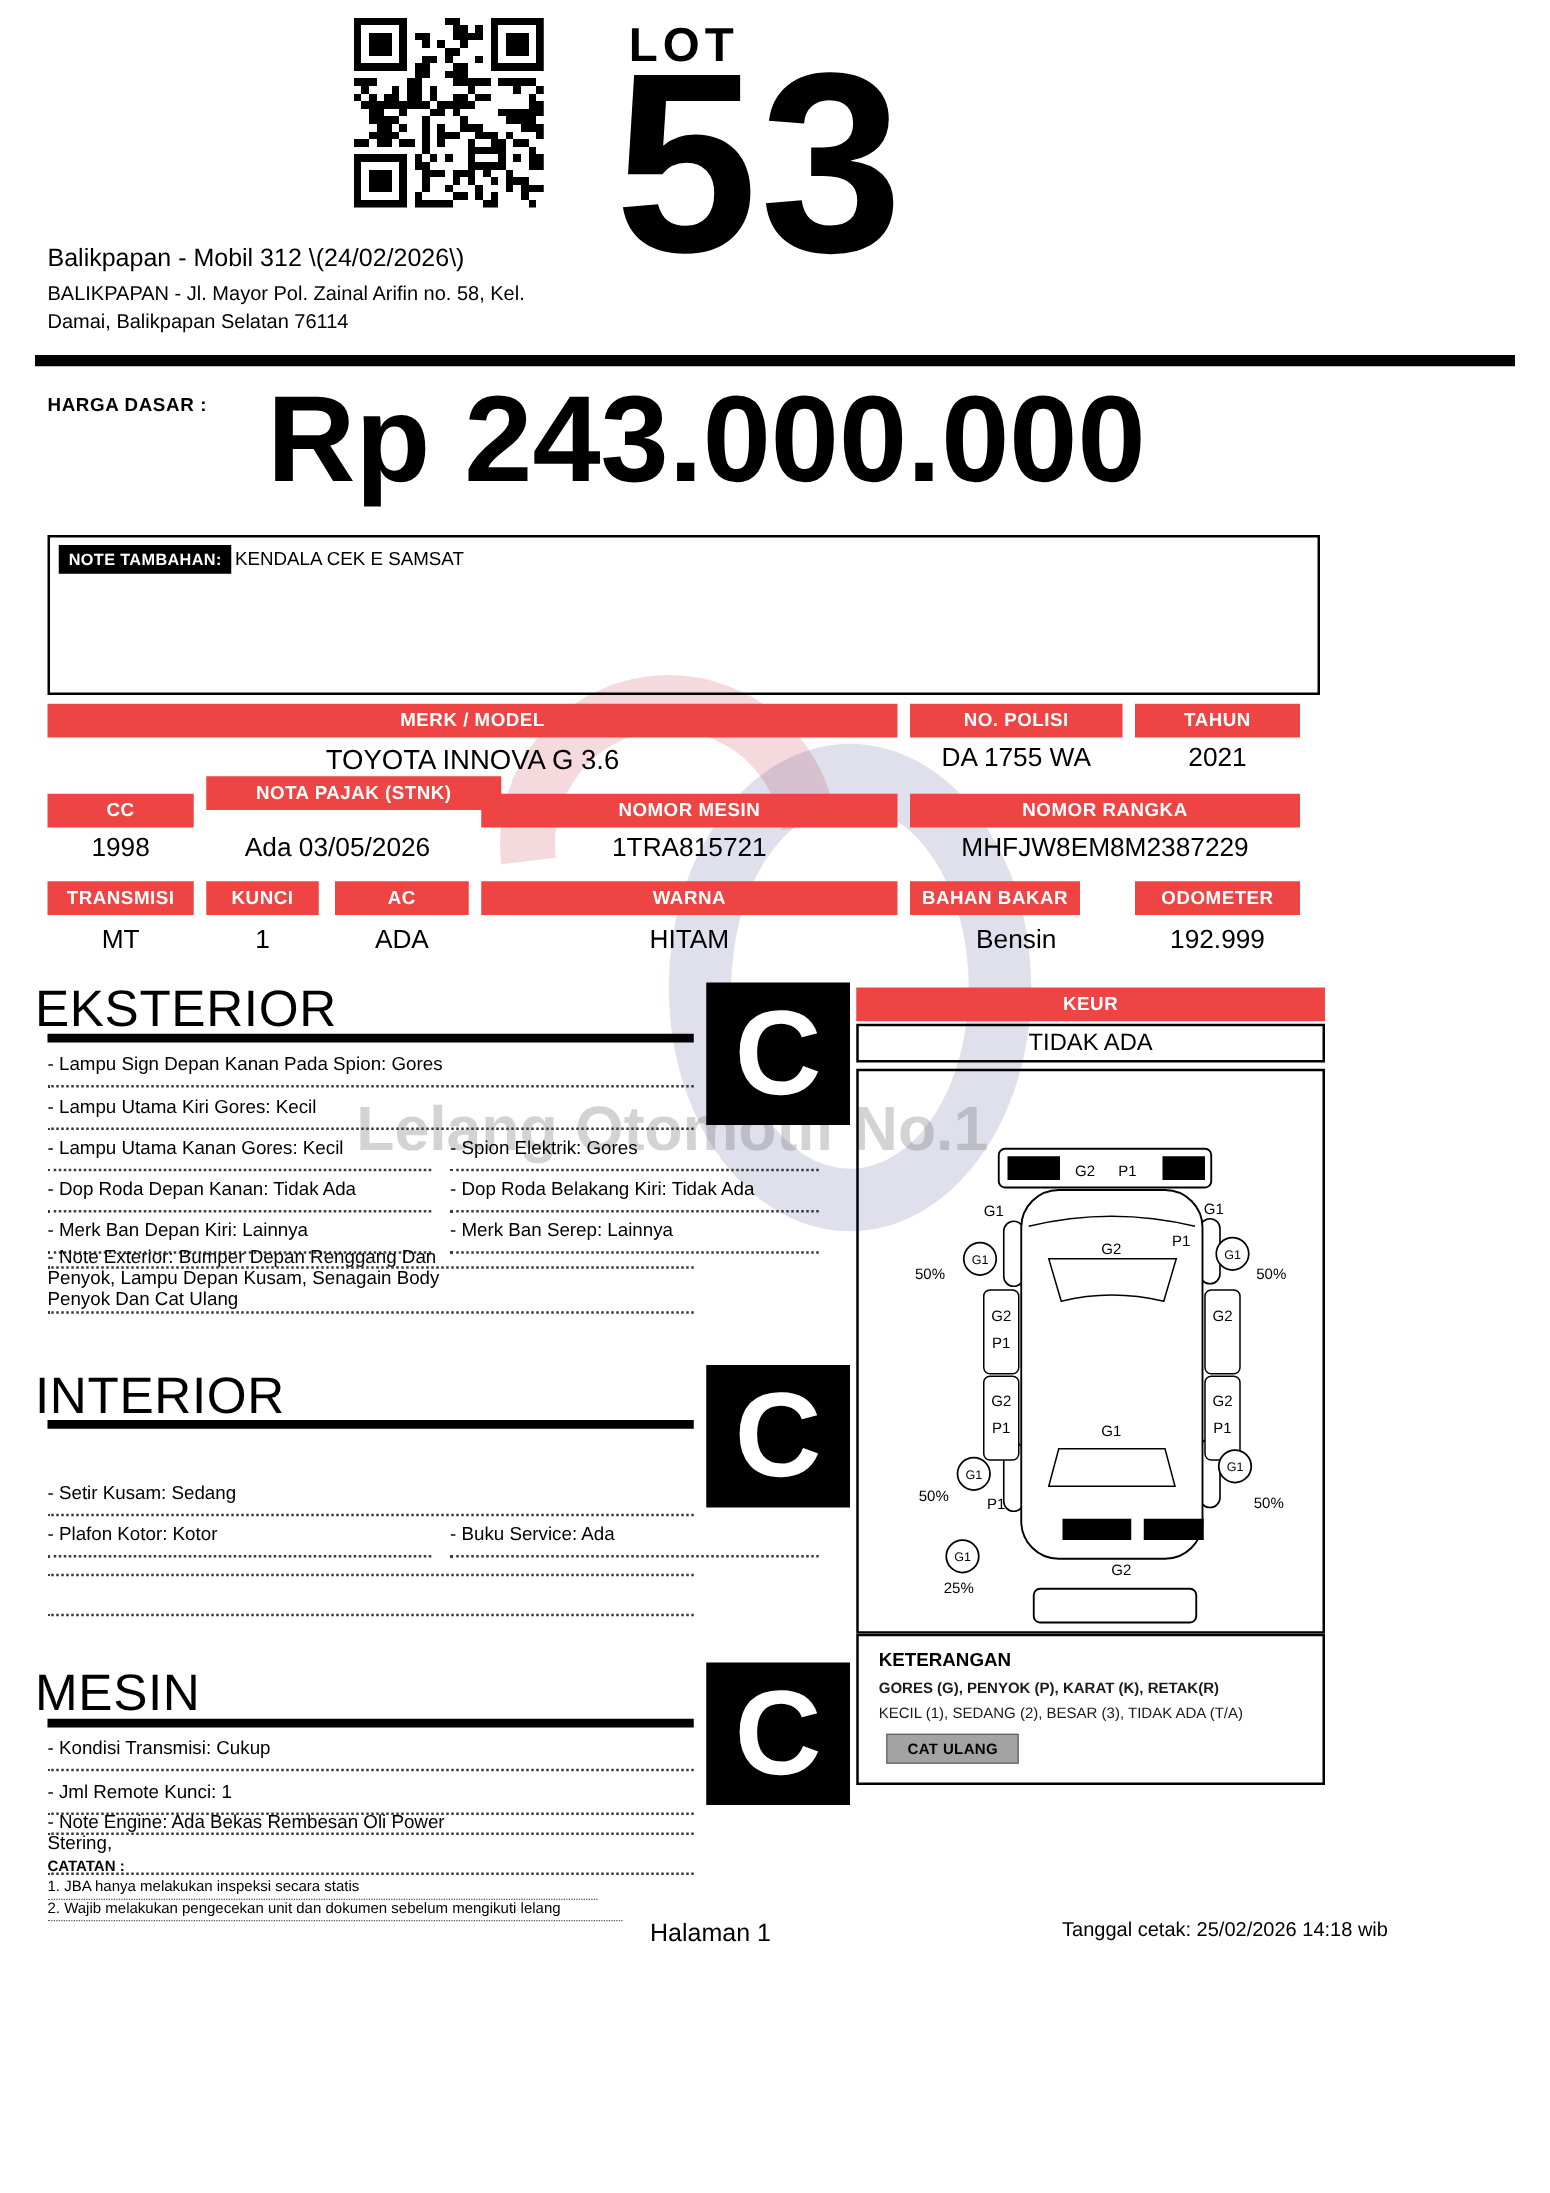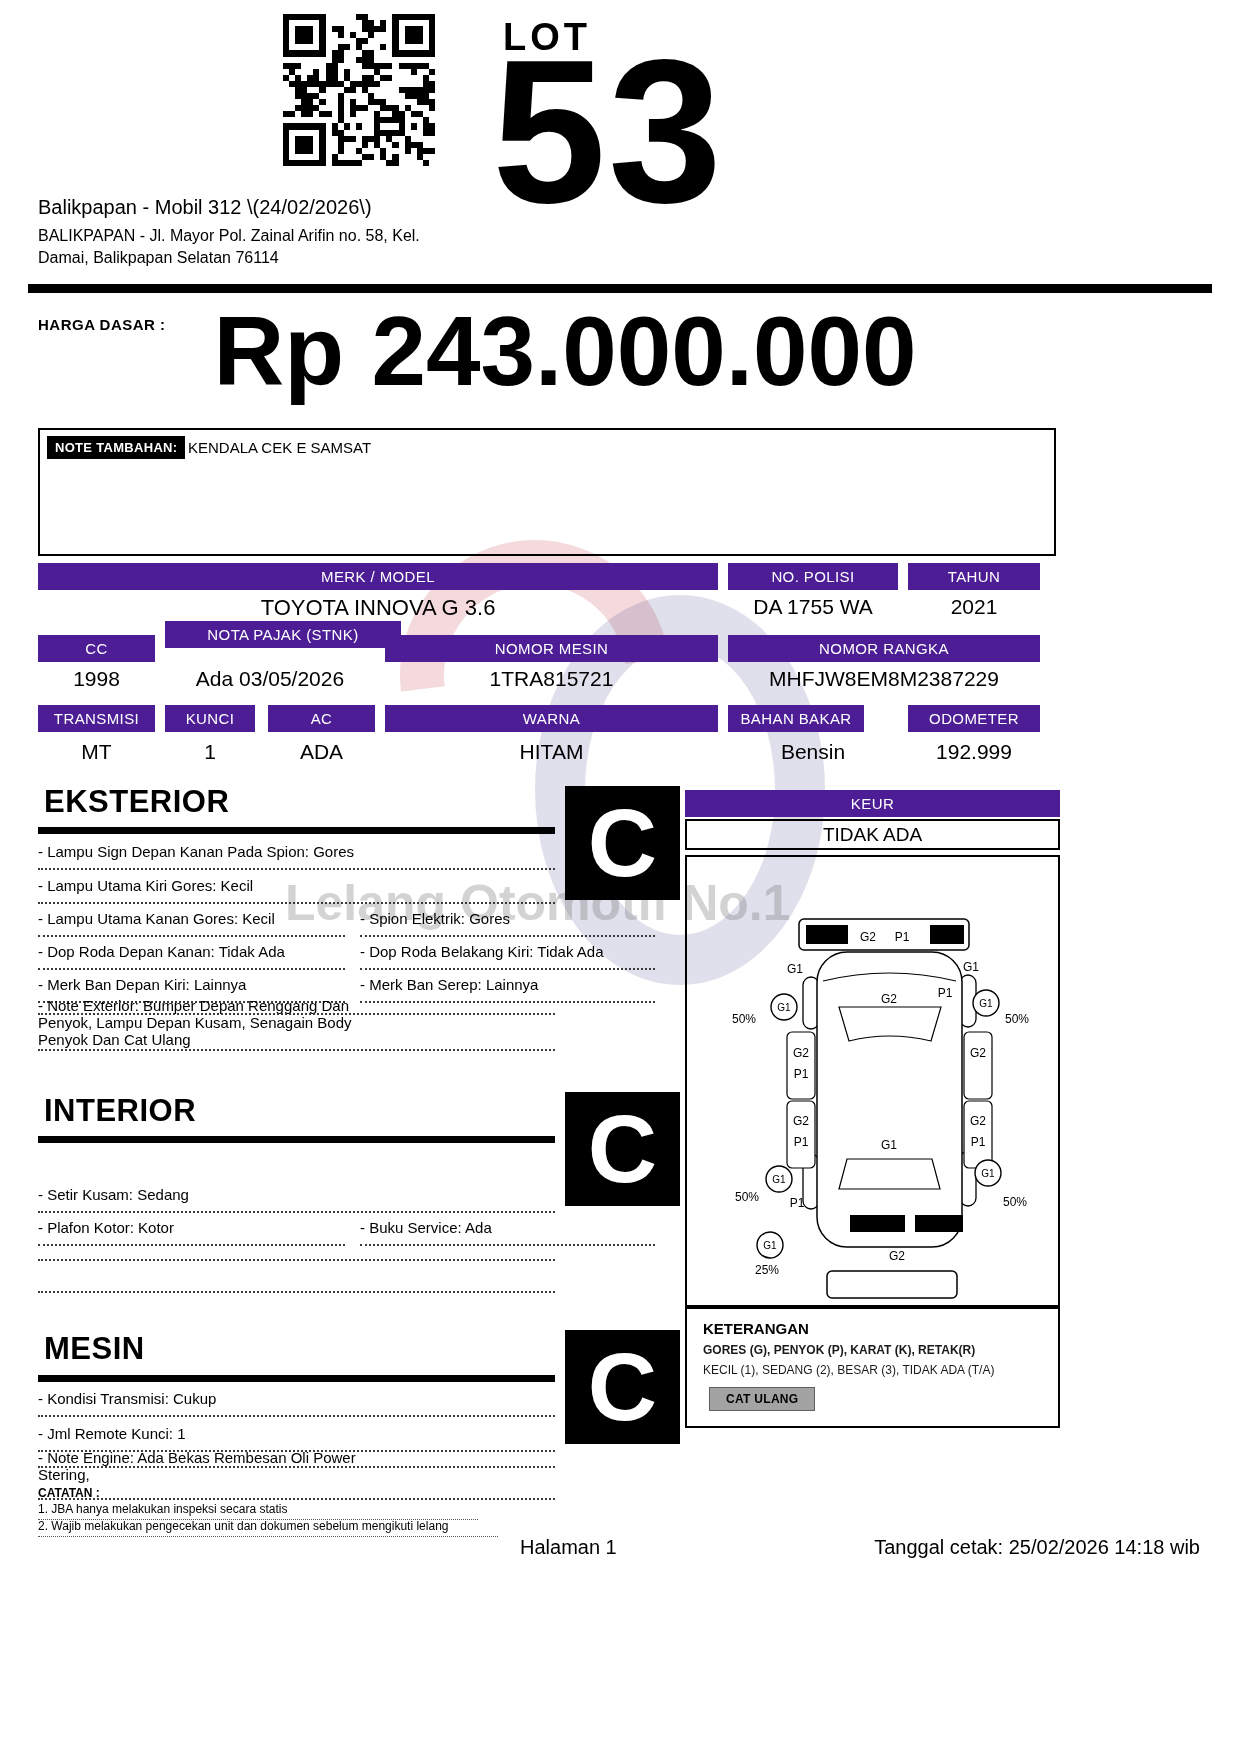--- a/index.html
+++ b/index.html
@@ -1,21 +1,21 @@
 <!DOCTYPE html>
 <html><head>
 <meta charset="utf-8">
 <style>
   *{margin:0;padding:0;box-sizing:border-box}
   body{background:#9a9a9a;font-family:"Liberation Sans",sans-serif}
   .page{position:relative;width:1240px;height:1754px;background:#fff;margin:0 auto;overflow:hidden;color:#000}
   .abs{position:absolute}
-  .th{position:absolute;background:#4c1d95;color:#fff;font-weight:normal;font-size:15px;height:27px;line-height:27px;text-align:center;letter-spacing:.4px}
+  .th{position:absolute;background:#ef4444;color:#fff;font-weight:bold;font-size:15px;height:27px;line-height:27px;text-align:center;letter-spacing:.4px}
   .tv{position:absolute;font-size:21px;text-align:center;white-space:nowrap}
-  .sec-title{position:absolute;left:44px;font-size:31px;font-weight:700;letter-spacing:.5px}
+  .sec-title{position:absolute;left:28px;font-size:41px;font-weight:400;letter-spacing:.5px}
   .sec-bar{position:absolute;left:38px;width:517px;height:7px;background:#000}
   .grade{position:absolute;left:565px;width:115px;height:114px;background:#000;color:#fff;display:flex;align-items:center;justify-content:center;font-size:96px;font-weight:bold}
   .item{position:absolute;font-size:15px;padding-bottom:8px;border-bottom:2px dotted #3a3a3a;white-space:nowrap}
   .note-text{position:absolute;font-size:15px;line-height:17px}
   .dotline{position:absolute;border-bottom:2px dotted #3a3a3a;height:0}
   .cat-label{position:absolute;font-size:12px;font-weight:bold}
   .cat-item{position:absolute;font-size:12px;padding-bottom:3px;border-bottom:1.5px dotted #555;white-space:nowrap}
   .wm{position:absolute;border-radius:50%}
   svg text{font-family:"Liberation Sans",sans-serif}
 </style>
@@ -384,15 +384,15 @@
   </div>
 
   <div class="abs" style="left:685px;top:1307px;width:375px;height:121px;border:2px solid #000;background:#fff">
     <div style="position:absolute;left:16px;top:11px;font-size:15px;font-weight:bold">KETERANGAN</div>
     <div style="position:absolute;left:16px;top:34px;font-size:12px;font-weight:bold;color:#1a1a1a">GORES (G), PENYOK (P), KARAT (K), RETAK(R)</div>
     <div style="position:absolute;left:16px;top:54px;font-size:12px;font-weight:normal;color:#1a1a1a">KECIL (1), SEDANG (2), BESAR (3), TIDAK ADA (T/A)</div>
     <div style="position:absolute;left:22px;top:78px;background:#a3a3a3;border:1px solid #606060;font-size:12px;font-weight:bold;padding:4px 16px;letter-spacing:.3px">CAT ULANG</div>
   </div>
 
   <div class="abs" style="left:520px;top:1536px;font-size:20px">Halaman 1</div>
-  <div class="abs" style="left:760px;top:1536px;width:440px;text-align:right;font-size:20px">Tanggal cetak: 25/02/2026 14:18 wib</div>
+  <div class="abs" style="left:760px;top:1536px;width:440px;text-align:center;font-size:16px">Tanggal cetak: 25/02/2026 14:18 wib</div>
 
 </div>
 
 </body></html>

